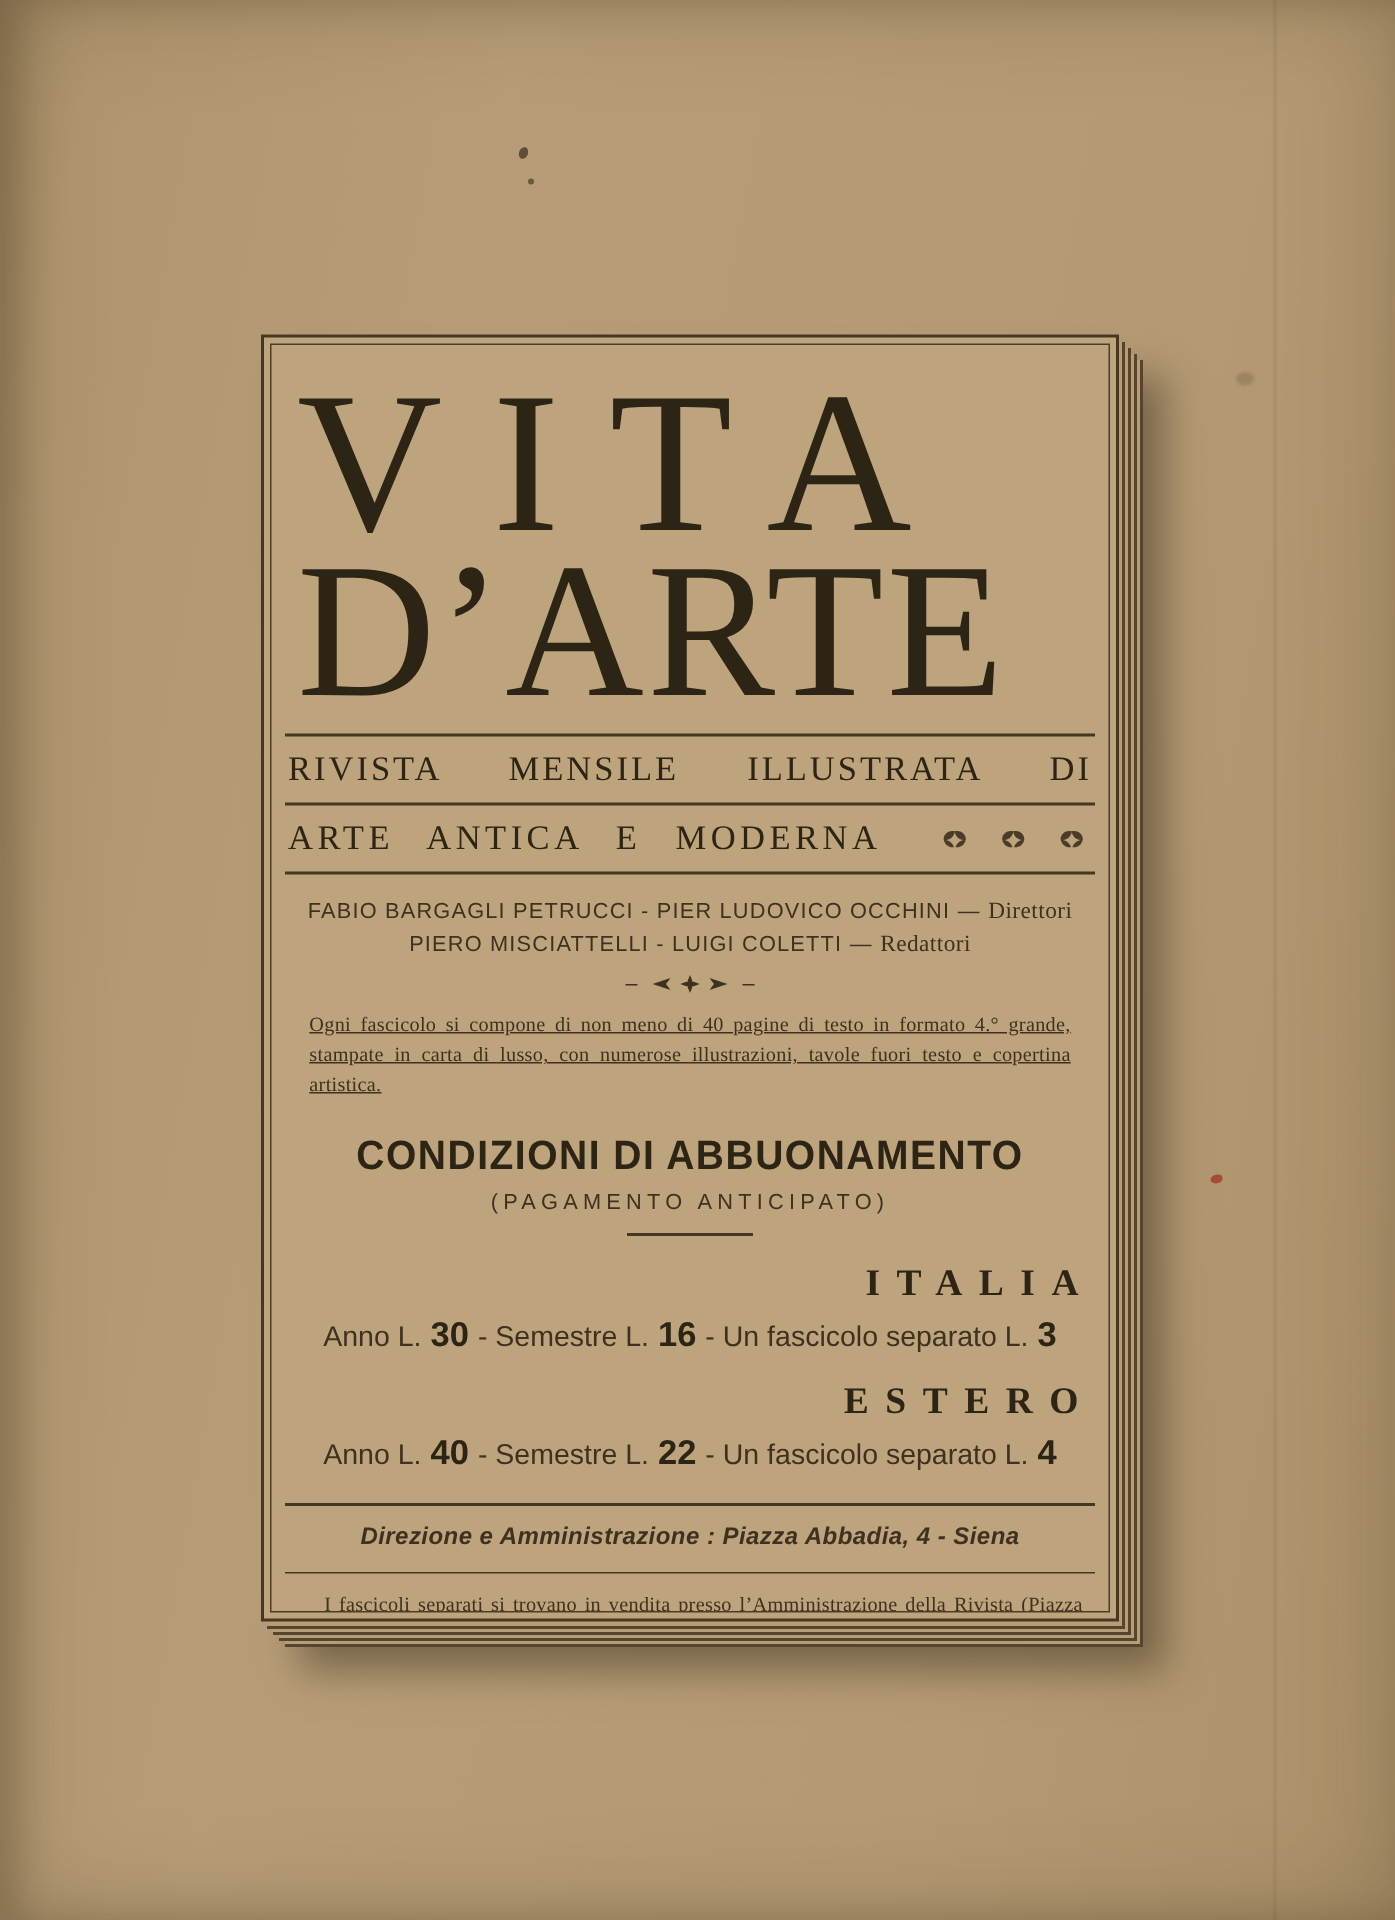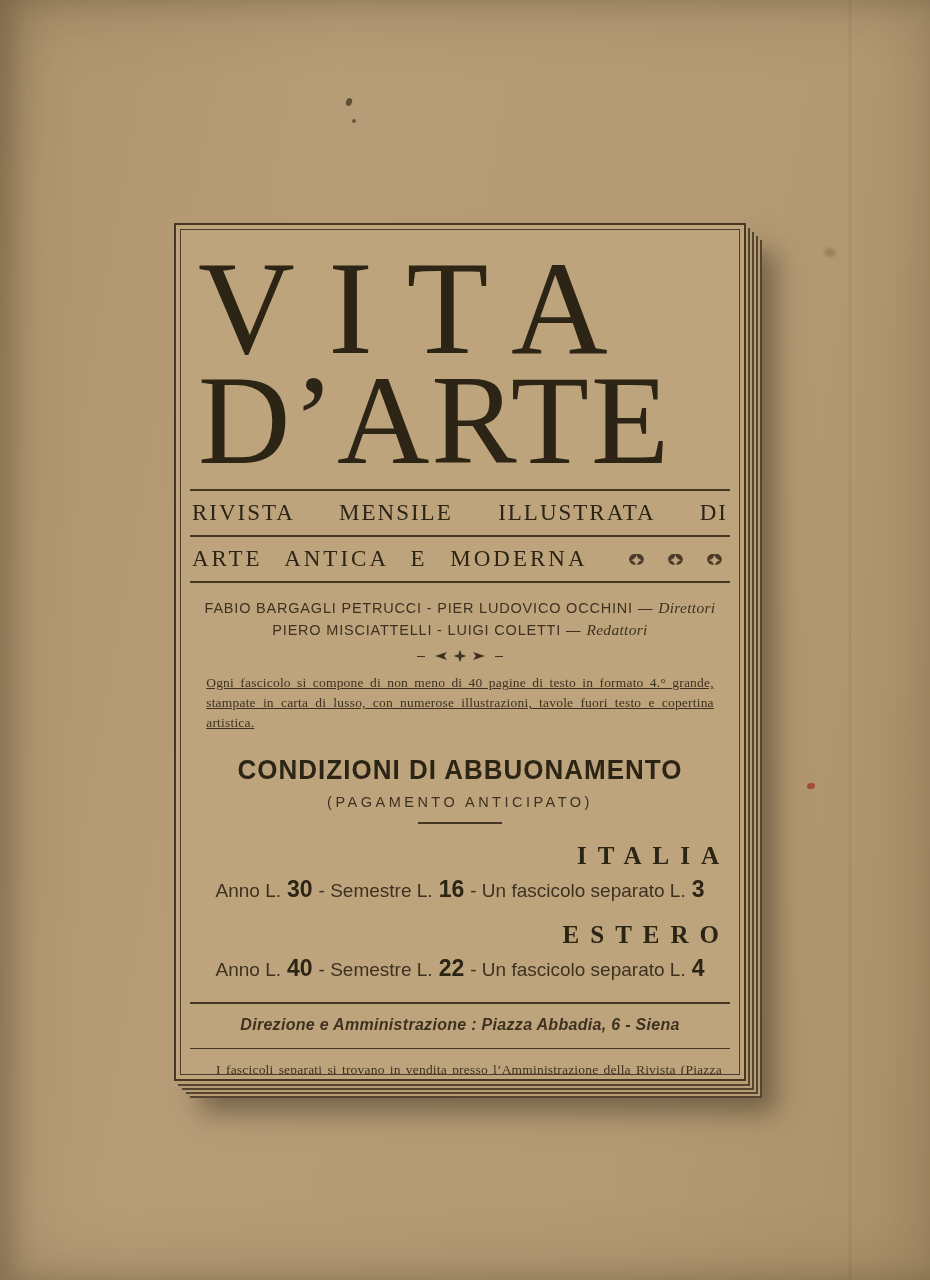--- a/index.html
+++ b/index.html
@@ -62,21 +62,21 @@
   .sub-row{
     padding:9px 2px;font-size:23px;letter-spacing:2px;color:var(--ink-dark);
   }
   .sub-row.justify{text-align:justify;text-align-last:justify;}
   .sub-row.with-orn{display:flex;align-items:center;justify-content:space-between;}
   .sub-row .words{word-spacing:14px;letter-spacing:3px;}
   .ornaments{display:flex;gap:20px;align-items:center;padding-right:4px;}
   .fleuron{width:19px;height:13px;fill:var(--ink);opacity:.9;}
 
   .editors{margin-top:14px;text-align:center;font-family:"Liberation Sans",sans-serif;font-size:14.5px;letter-spacing:.8px;line-height:22px;color:var(--ink);}
-  .editors .role{font-family:"Liberation Serif",serif;font-style:italic;font-size:15.5px;letter-spacing:.3px;text-transform:none;}
+  .editors .role{font-family:"Liberation Serif",serif;font-size:15.5px;letter-spacing:.3px;text-transform:none;}
   .editors .dash{margin:0 5px;}
 
   .divider{margin-top:8px;display:flex;align-items:center;justify-content:center;gap:8px;height:14px;}
   .divider .dline{width:8px;height:1.5px;background:var(--ink);}
   .divider svg{fill:var(--ink);}
 
   .notice{
     margin:10px auto 0;width:94%;font-size:13.5px;line-height:20px;
     text-align:justify;color:var(--ink);letter-spacing:.2px;text-decoration:underline;
   }
@@ -175,21 +175,21 @@
       </p>
 
       <div class="region">ESTERO</div>
       <p class="price">
         <span>Anno L.</span><span class="num">40</span><span>- Semestre L.</span><span class="num">22</span><span>- Un fascicolo separato L.</span><span class="num">4</span>
       </p>
 
       <div class="rule r-dir"></div>
 
       <div class="direzione">
-        <span>Direzione e Amministrazione : Piazza Abbadia, 6 - </span><span class="city">Siena</span>
+        <span>Direzione e Amministrazione : Piazza Abbadia, 4 - </span><span class="city">Siena</span>
       </div>
 
       <div class="rule r-foot"></div>
 
       <p class="footnote">
         <span>I fascicoli separati si trovano in vendita presso l’Amministrazione della Rivista (Piazza dell’ Abbadia, 4 - </span>
       </p>
 
     </div>
   </div>

